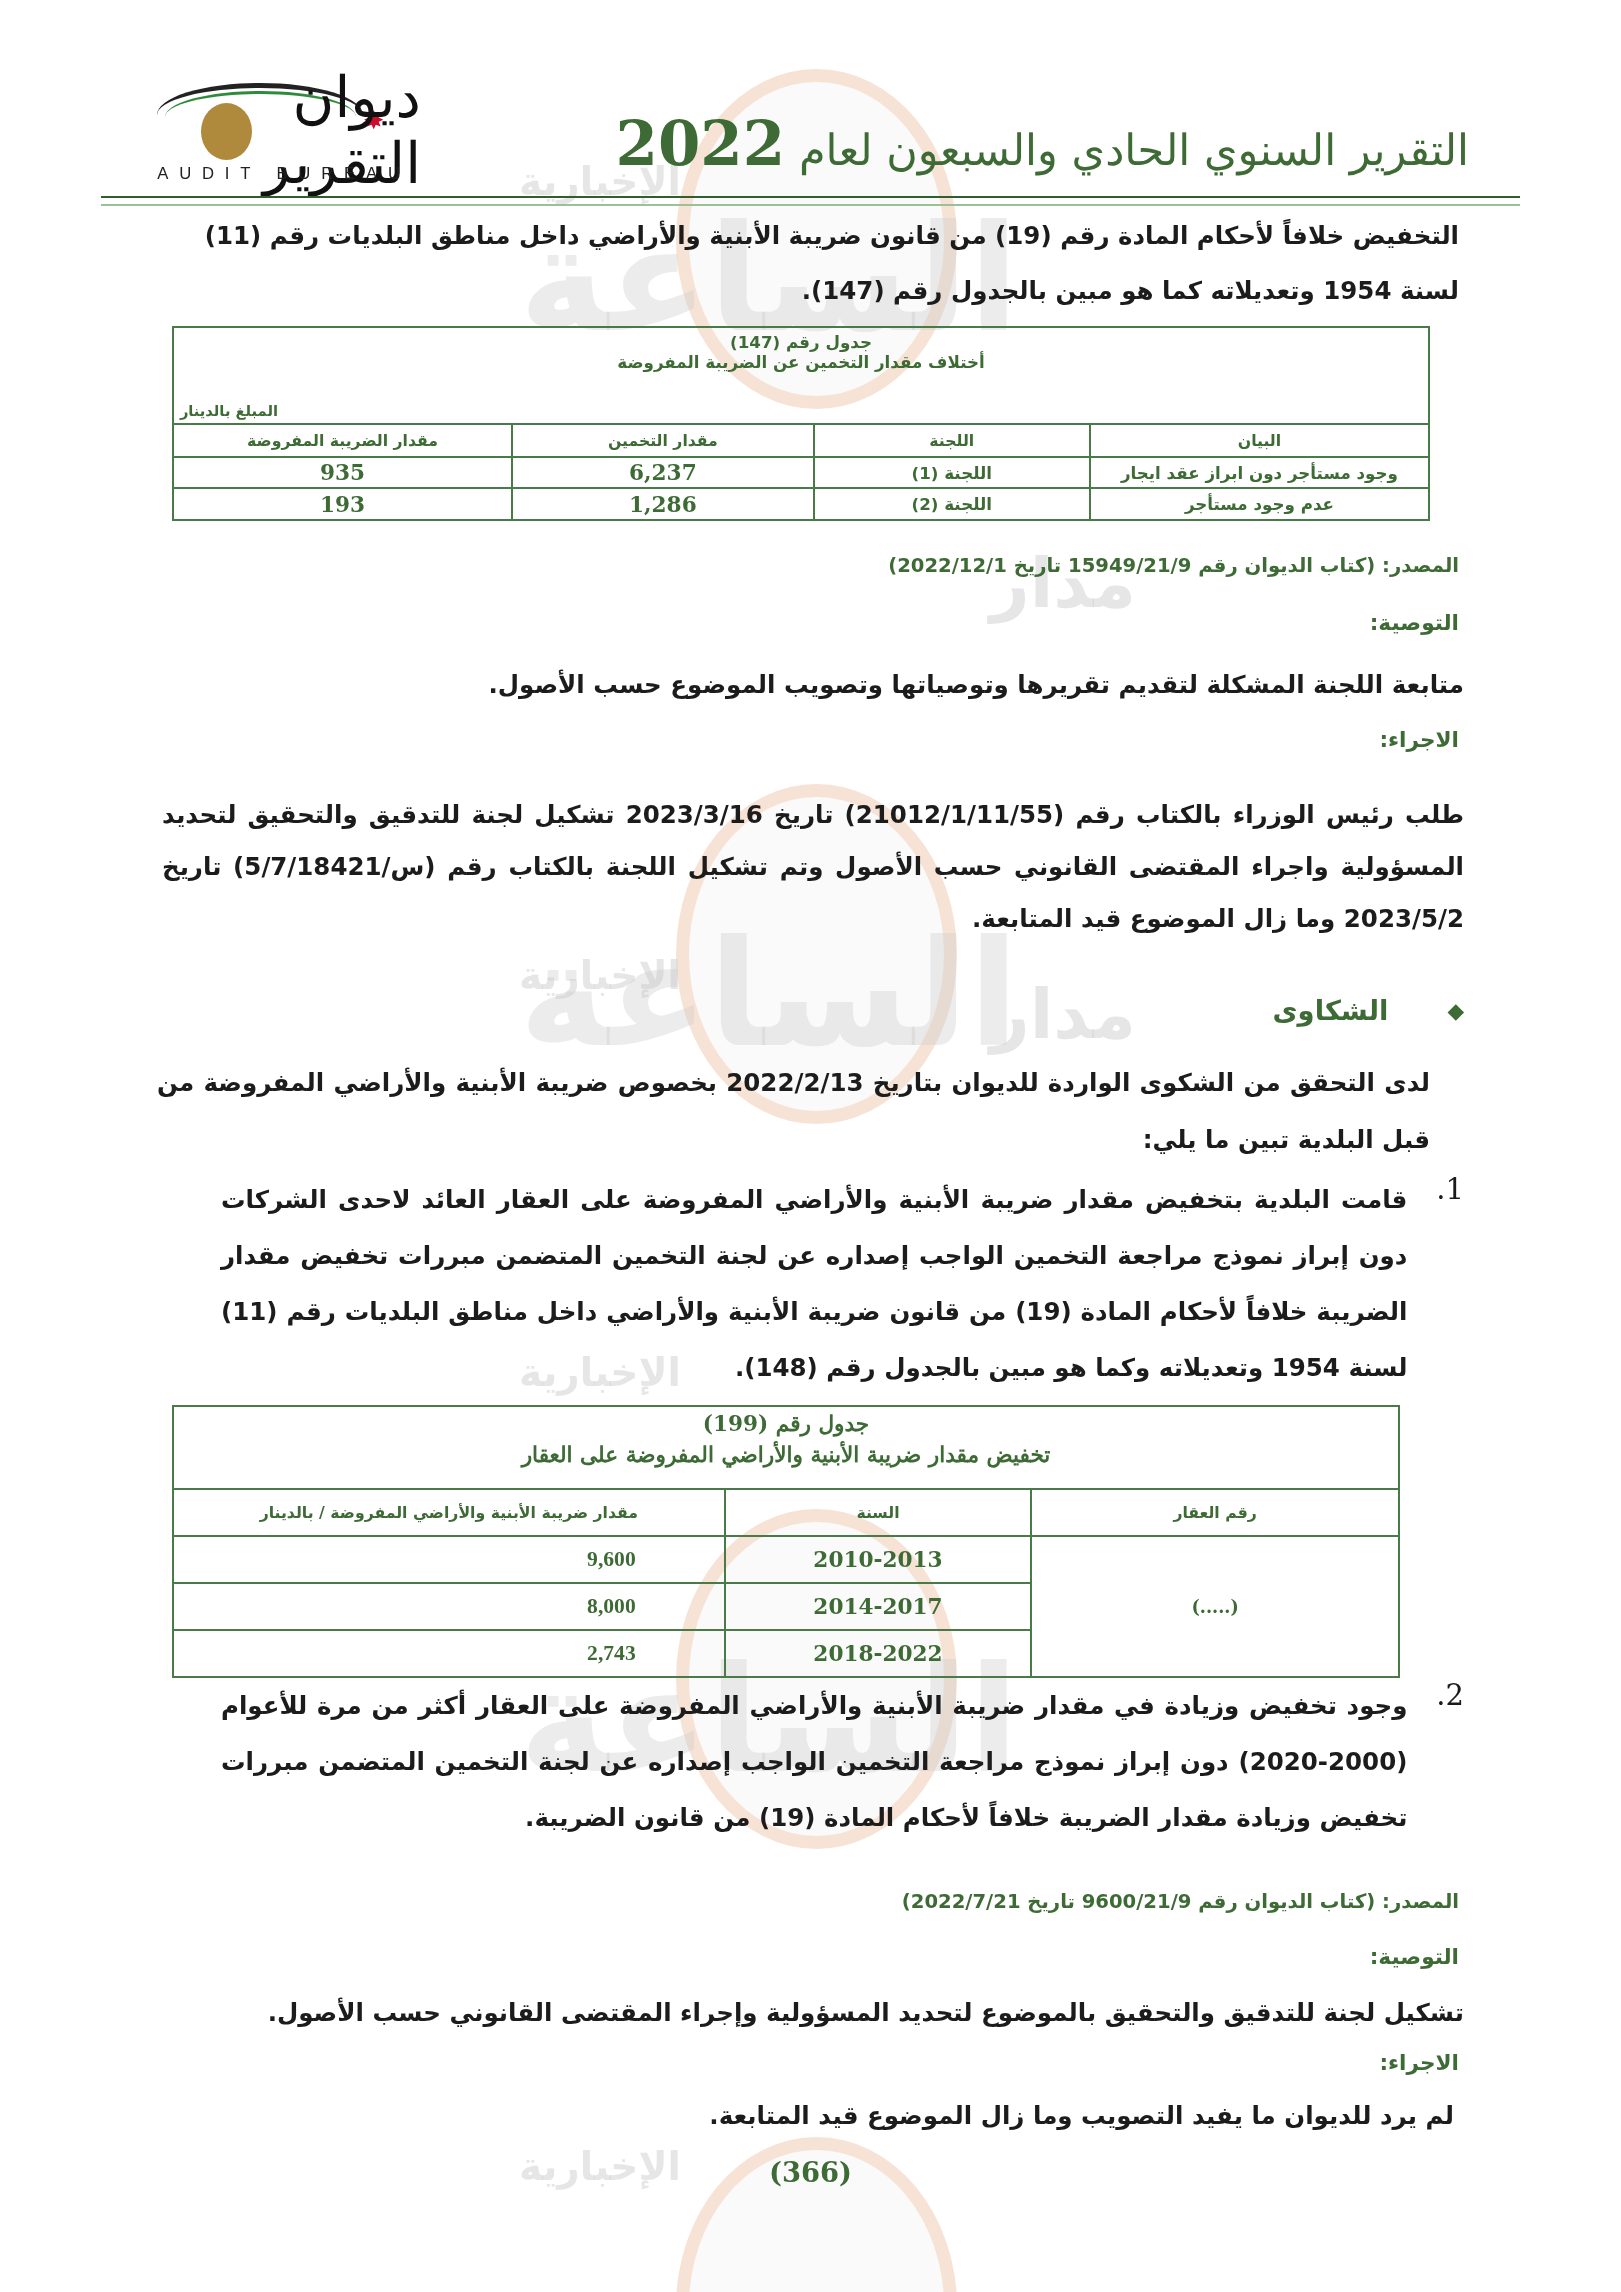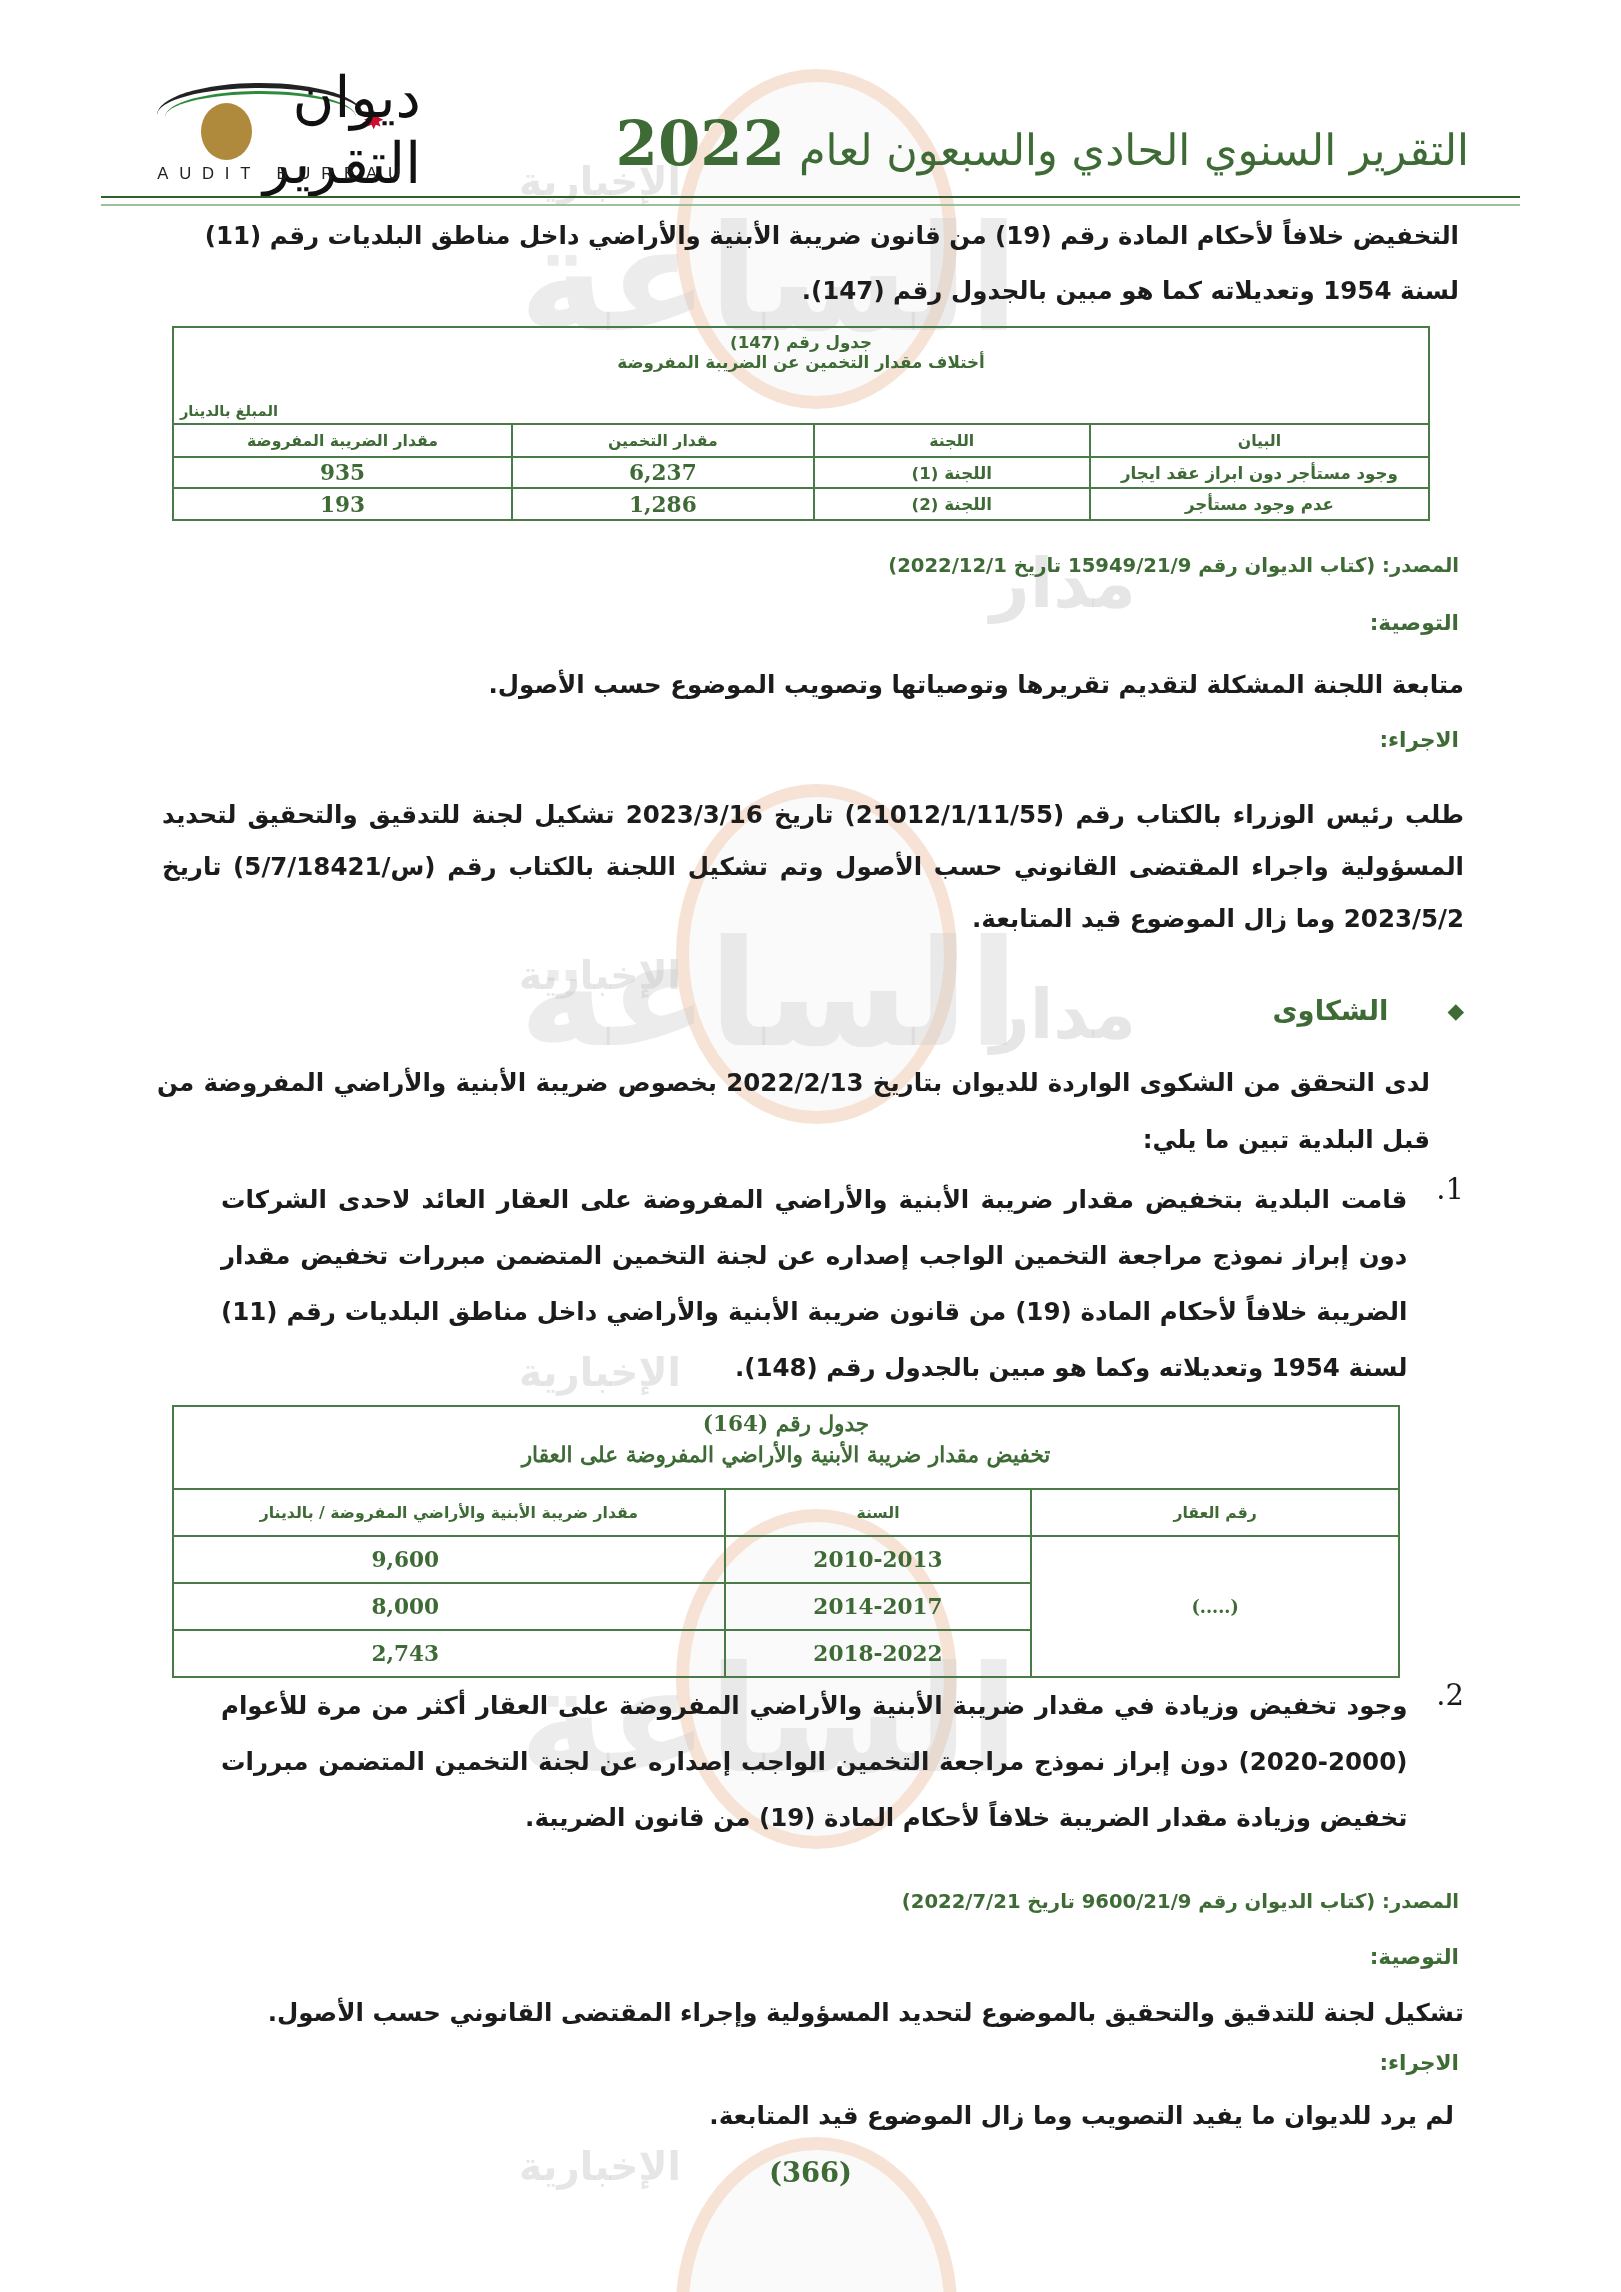--- a/index.html
+++ b/index.html
@@ -67,21 +67,21 @@
   .t147 { font-size: 16.7px; }
   .t147 .caption-cell { height: 90px; position: relative; vertical-align: top; padding-top: 4px; }
   .t147 .cap-unit { position: absolute; left: 5.9px; bottom: 3.9px; font-size: 14.7px; }
   .t147 th { height: 29px; font-size: 15.7px; }
   .t147 td.val { height: 27.4px; font-size: 21.6px; font-family: "DejaVu Serif", serif; }
   .t147 td.lbl { font-size: 16.7px; color: #3e6b35; }
   .t148 { font-size: 16.7px; }
   .t148 .caption-cell { height: 76px; vertical-align: top; padding-top: 3.9px; }
   .t148 th { height: 43px; font-size: 15.7px; }
   .t148 td { height: 43px; font-size: 21.6px; font-family: "DejaVu Serif", serif; }
-  .t148 td.amt { padding-right: 88px; }
+  .t148 td.amt { text-align: right; padding-right: 88px; font-family: Liberation Serif, serif; }
   .t148 td.prop { font-size: 17.6px; }
 
   .section-head {
     font-size: 27.4px; font-weight: bold; color: #3e6b35; display: flex; align-items: center; gap: 59px;
   }
   .bullet-diamond { font-size: 21.6px; color: #3e6b35; }
   .list-item { display: flex; gap: 17.6px; }
   .list-num { font-family: "DejaVu Serif", serif; font-size: 29px; font-weight: normal; min-width: 39px; }
   .page-num { position: absolute; top: 2156px; left: 0; right: 0; text-align: center;
     font-family: "DejaVu Serif", serif; font-size: 27.4px; font-weight: bold; color: #3e6b35; direction: ltr; }
@@ -177,21 +177,21 @@
   <div class="block list-item" style="top:1172px; right:157px; left:221px;">
     <span class="list-num">1.</span>
     <div class="para" style="line-height:56px;">قامت البلدية بتخفيض مقدار ضريبة الأبنية والأراضي المفروضة على العقار العائد لاحدى الشركات دون إبراز نموذج مراجعة التخمين الواجب إصداره عن لجنة التخمين المتضمن مبررات تخفيض مقدار الضريبة خلافاً لأحكام المادة (19) من قانون ضريبة الأبنية والأراضي داخل مناطق البلديات رقم (11) لسنة 1954 وتعديلاته وكما هو مبين بالجدول رقم (148).</div>
   </div>
 
   <div class="block" style="top:1405px; left:172px; right:221px;">
     <table class="doc t148">
       <tbody>
           <tr>
         <td colspan="3" class="caption-cell">
-          <div>جدول رقم (164)</div>
+          <div>جدول رقم (199)</div>
           <div style="margin-top:6px;">تخفيض مقدار ضريبة الأبنية والأراضي المفروضة على العقار</div>
         </td>
       </tr>
       <tr>
         <th style="width:30%">رقم العقار</th>
         <th style="width:25%">السنة</th>
         <th style="width:45%">مقدار ضريبة الأبنية والأراضي المفروضة / بالدينار</th>
       </tr>
       <tr>
         <td rowspan="3" class="prop">(.....)</td>

